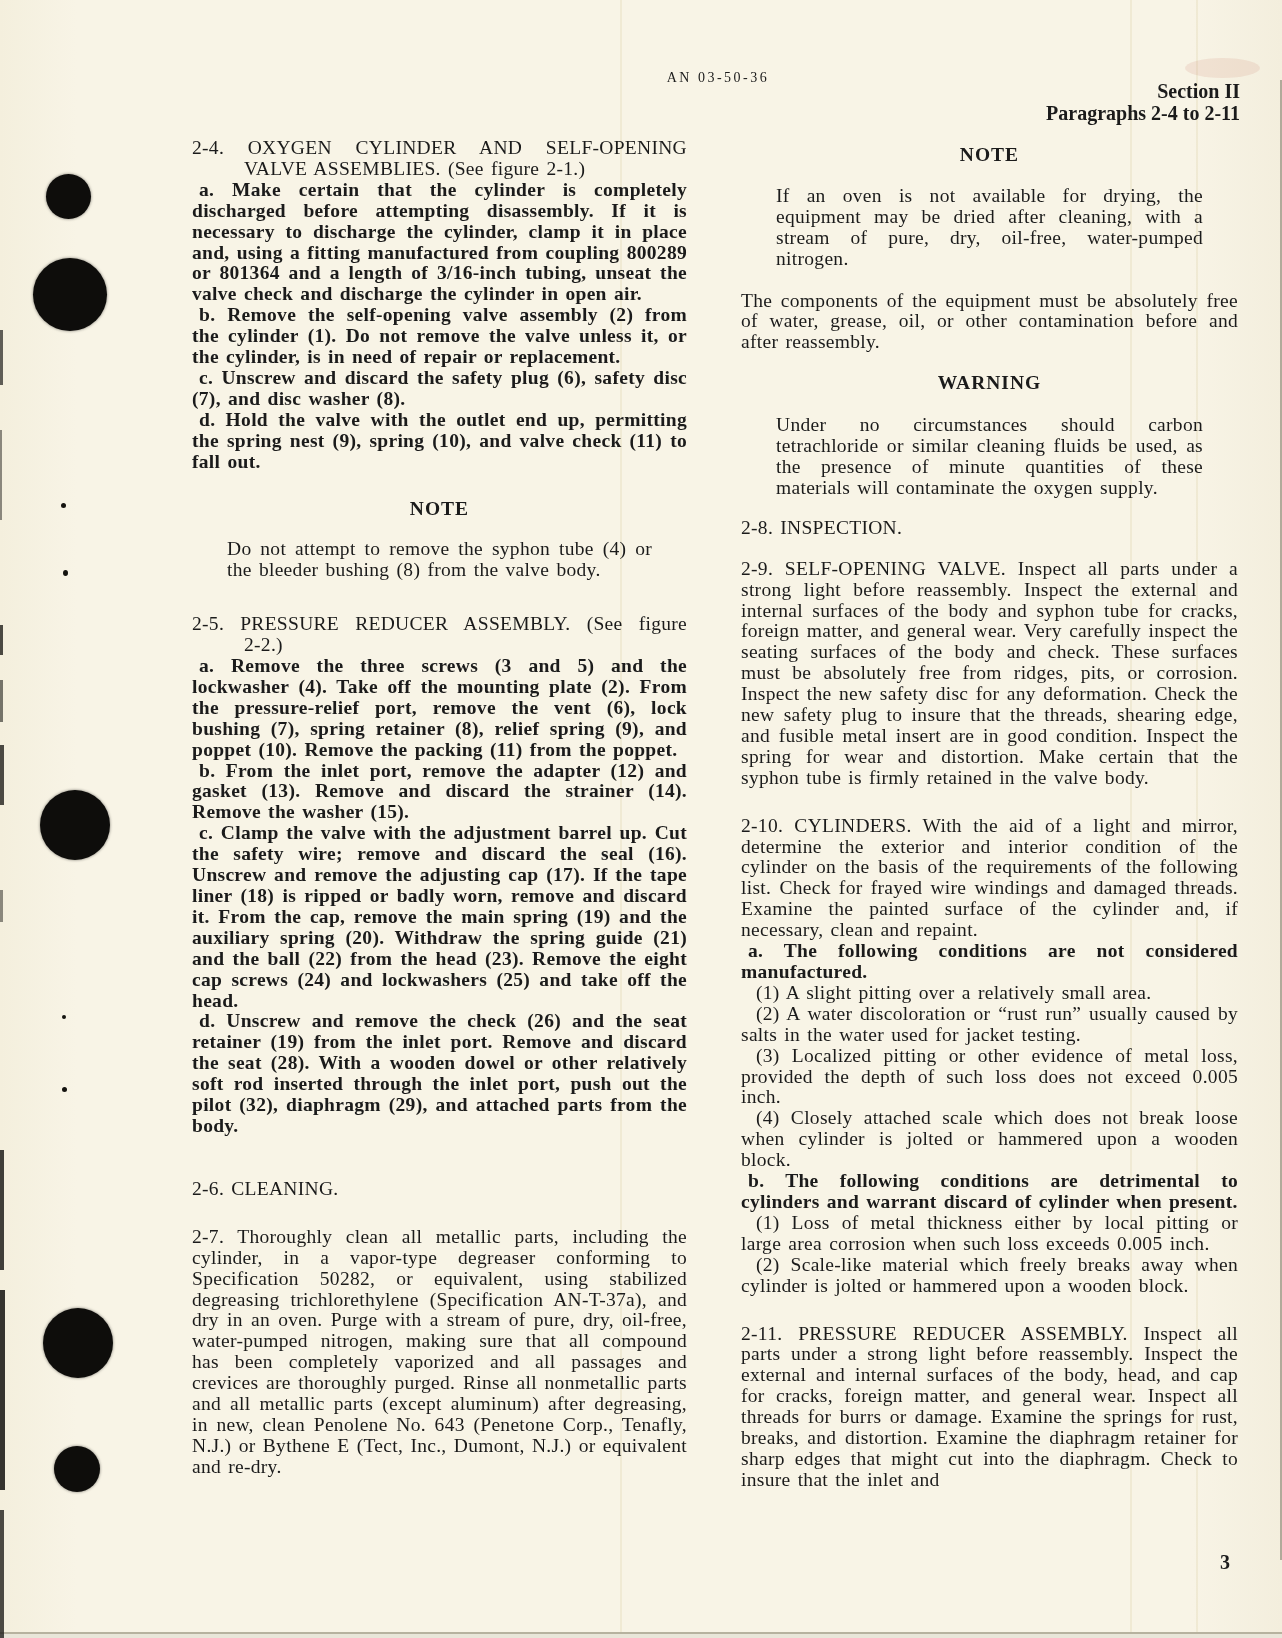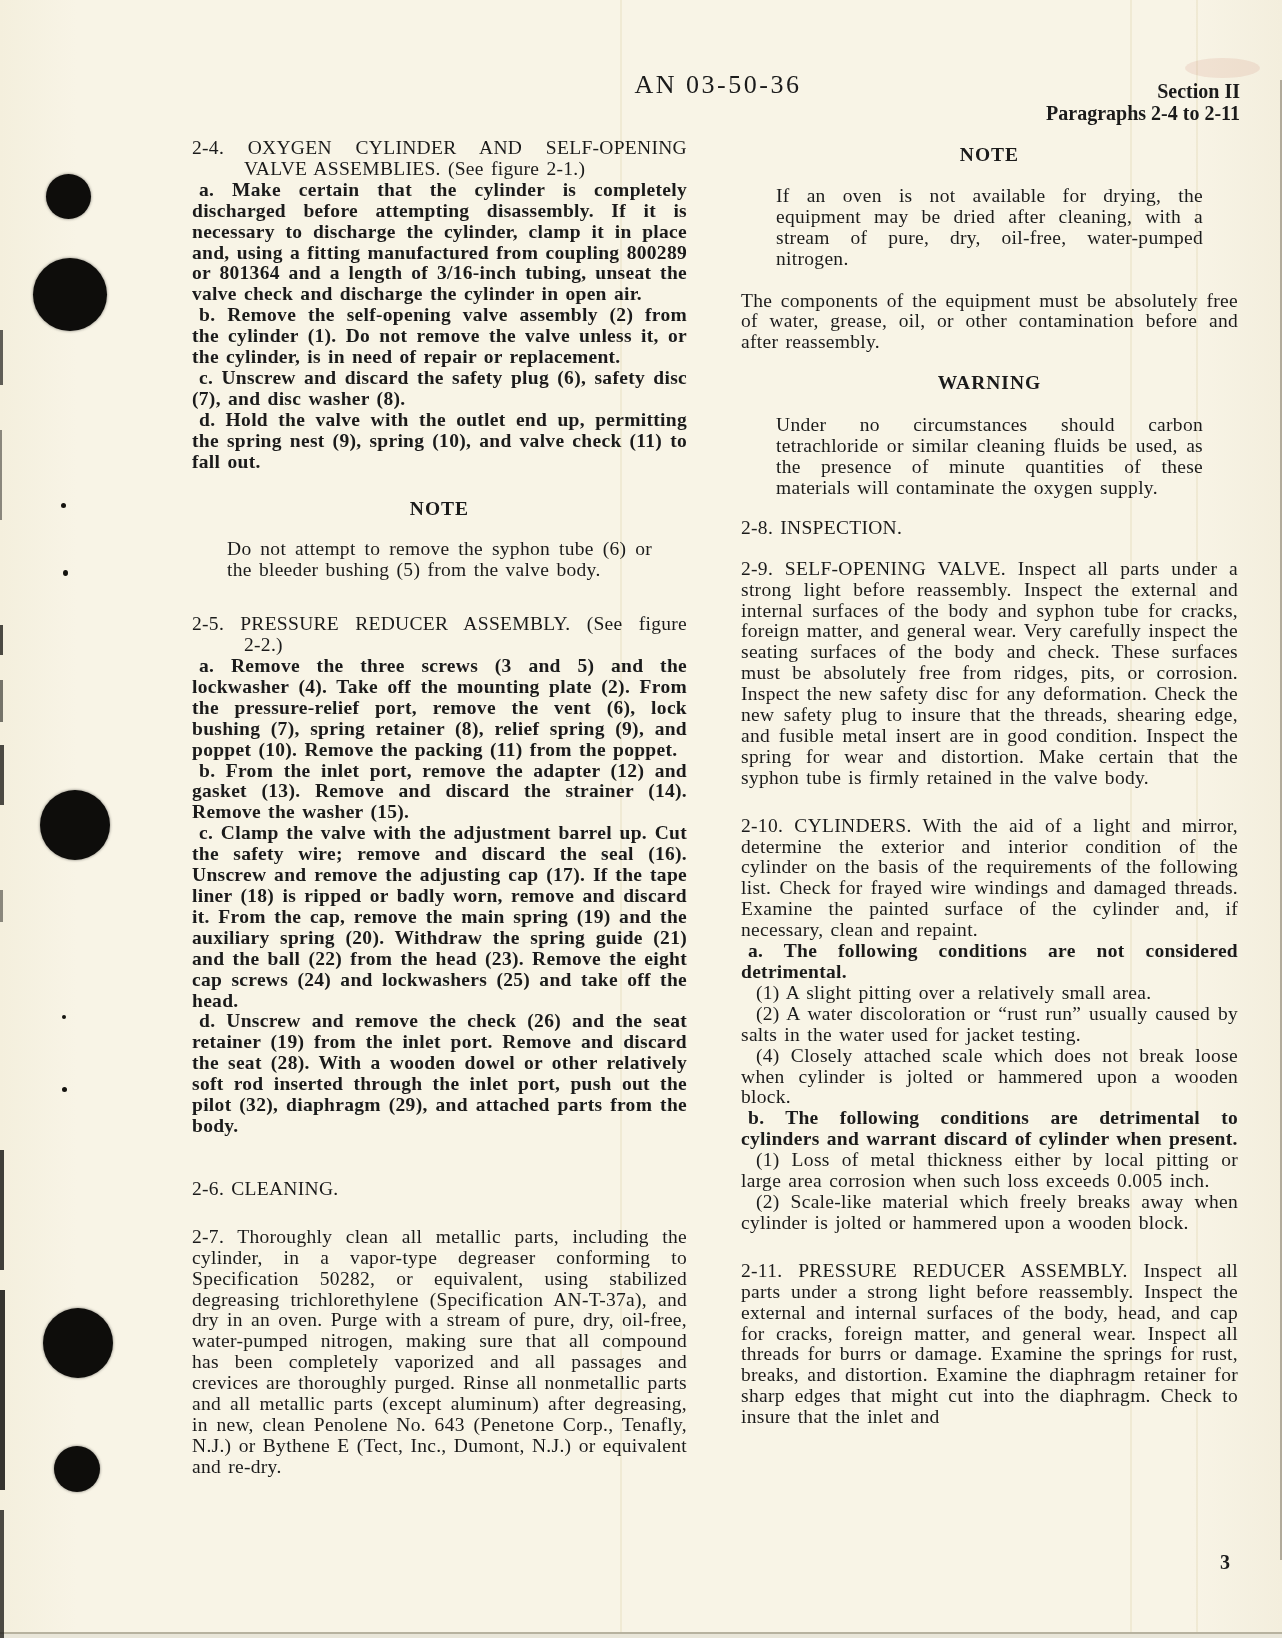--- a/index.html
+++ b/index.html
@@ -23,21 +23,21 @@
   .bottom-area { position:absolute; left:0; top:1634px; width:1282px; height:4px; background:#e9e6d9; }
 
   
   .hole { position:absolute; background:#0e0d0b; border-radius:50%; box-shadow:0 0 3px rgba(14,13,11,0.55); }
   .speck { position:absolute; background:#14130f; border-radius:50%; }
   .edgemark { position:absolute; left:0; background:#201f1c; }
 
   
   .doc-number {
     position:absolute; top:70px; left:154px; width:1128px;
-    text-align:center; font-size:26px; letter-spacing:2.5px; color:#1b1b1b;
+    text-align:center; font-size:14px; letter-spacing:2.5px; color:#1b1b1b;
   }
   .header-right {
     position:absolute; top:80px; right:42px; text-align:right;
     font-weight:bold; font-size:20px; line-height:22px; color:#1b1b1b;
   }
 
   
   .col { position:absolute; top:138px; color:#1b1b1b;
          font-size:19.5px; line-height:20.9px;
          text-align:justify; letter-spacing:0.3px; word-spacing:2px; }
@@ -109,21 +109,21 @@
 
   <div class="col col-left">
     <div class="hl1">2-4. OXYGEN CYLINDER AND SELF-OPENING</div>
     <div class="hl2">VALVE ASSEMBLIES. (See figure 2-1.)</div>
     <p class="item">a. Make certain that the cylinder is completely discharged before attempting disassembly. If it is necessary to discharge the cylinder, clamp it in place and, using a fitting manufactured from coupling 800289 or 801364 and a length of 3/16-inch tubing, unseat the valve check and discharge the cylinder in open air.</p>
     <p class="item">b. Remove the self-opening valve assembly (2) from the cylinder (1). Do not remove the valve unless it, or the cylinder, is in need of repair or replacement.</p>
     <p class="item">c. Unscrew and discard the safety plug (6), safety disc (7), and disc washer (8).</p>
     <p class="item">d. Hold the valve with the outlet end up, permitting the spring nest (9), spring (10), and valve check (11) to fall out.</p>
 
     <div class="note-label mt26 mb20">NOTE</div>
-    <p class="note-body">Do not attempt to remove the syphon tube (6) or the bleeder bushing (5) from the valve body.</p>
+    <p class="note-body">Do not attempt to remove the syphon tube (4) or the bleeder bushing (8) from the valve body.</p>
 
     <div class="hl1 mt33">2-5. PRESSURE REDUCER ASSEMBLY. (See figure</div>
     <div class="hl2">2-2.)</div>
     <p class="item">a. Remove the three screws (3 and 5) and the lockwasher (4). Take off the mounting plate (2). From the pressure-relief port, remove the vent (6), lock bushing (7), spring retainer (8), relief spring (9), and poppet (10). Remove the packing (11) from the poppet.</p>
     <p class="item">b. From the inlet port, remove the adapter (12) and gasket (13). Remove and discard the strainer (14). Remove the washer (15).</p>
     <p class="item">c. Clamp the valve with the adjustment barrel up. Cut the safety wire; remove and discard the seal (16). Unscrew and remove the adjusting cap (17). If the tape liner (18) is ripped or badly worn, remove and discard it. From the cap, remove the main spring (19) and the auxiliary spring (20). Withdraw the spring guide (21) and the ball (22) from the head (23). Remove the eight cap screws (24) and lockwashers (25) and take off the head.</p>
     <p class="item">d. Unscrew and remove the check (26) and the seat retainer (19) from the inlet port. Remove and discard the seat (28). With a wooden dowel or other relatively soft rod inserted through the inlet port, push out the pilot (32), diaphragm (29), and attached parts from the body.</p>
 
     <div class="flush mt42 mb27">2-6. CLEANING.</div>
     <p class="flush">2-7. Thoroughly clean all metallic parts, including the cylinder, in a vapor-type degreaser conforming to Specification 50282, or equivalent, using stabilized degreasing trichlorethylene (Specification AN-T-37a), and dry in an oven. Purge with a stream of pure, dry, oil-free, water-pumped nitrogen, making sure that all compound has been completely vaporized and all passages and crevices are thoroughly purged. Rinse all nonmetallic parts and all metallic parts (except aluminum) after degreasing, in new, clean Penolene No. 643 (Penetone Corp., Tenafly, N.J.) or Bythene E (Tect, Inc., Dumont, N.J.) or equivalent and re-dry.</p>
@@ -136,23 +136,24 @@
     <p class="flush mt21">The components of the equipment must be absolutely free of water, grease, oil, or other contamination before and after reassembly.</p>
 
     <div class="note-label mt20 mb21">WARNING</div>
     <p class="note-body">Under no circumstances should carbon tetrachloride or similar cleaning fluids be used, as the presence of minute quantities of these materials will contaminate the oxygen supply.</p>
 
     <div class="flush mt19 mb20">2-8. INSPECTION.</div>
 
     <p class="flush">2-9. SELF-OPENING VALVE. Inspect all parts under a strong light before reassembly. Inspect the external and internal surfaces of the body and syphon tube for cracks, foreign matter, and general wear. Very carefully inspect the seating surfaces of the body and check. These surfaces must be absolutely free from ridges, pits, or corrosion. Inspect the new safety disc for any deformation. Check the new safety plug to insure that the threads, shearing edge, and fusible metal insert are in good condition. Inspect the spring for wear and distortion. Make certain that the syphon tube is firmly retained in the valve body.</p>
 
     <p class="flush mt27">2-10. CYLINDERS. With the aid of a light and mirror, determine the exterior and interior condition of the cylinder on the basis of the requirements of the following list. Check for frayed wire windings and damaged threads. Examine the painted surface of the cylinder and, if necessary, clean and repaint.</p>
-    <p class="item">a. The following conditions are not considered detrimental.</p>
+    <p class="item">a. The following conditions are not considered manufactured.</p>
     <p class="item2">(1) A slight pitting over a relatively small area.</p>
     <p class="item2">(2) A water discoloration or “rust run” usually caused by salts in the water used for jacket testing.</p>
+    <p class="item2">(3) Localized pitting or other evidence of metal loss, provided the depth of such loss does not exceed 0.005 inch.</p>
     <p class="item2">(4) Closely attached scale which does not break loose when cylinder is jolted or hammered upon a wooden block.</p>
     <p class="item">b. The following conditions are detrimental to cylinders and warrant discard of cylinder when present.</p>
     <p class="item2">(1) Loss of metal thickness either by local pitting or large area corrosion when such loss exceeds 0.005 inch.</p>
     <p class="item2">(2) Scale-like material which freely breaks away when cylinder is jolted or hammered upon a wooden block.</p>
 
     <p class="flush mt27">2-11. PRESSURE REDUCER ASSEMBLY. Inspect all parts under a strong light before reassembly. Inspect the external and internal surfaces of the body, head, and cap for cracks, foreign matter, and general wear. Inspect all threads for burrs or damage. Examine the springs for rust, breaks, and distortion. Examine the diaphragm retainer for sharp edges that might cut into the diaphragm. Check to insure that the inlet and</p>
   </div>
 
   <div class="page-number">3</div>
 </div>

